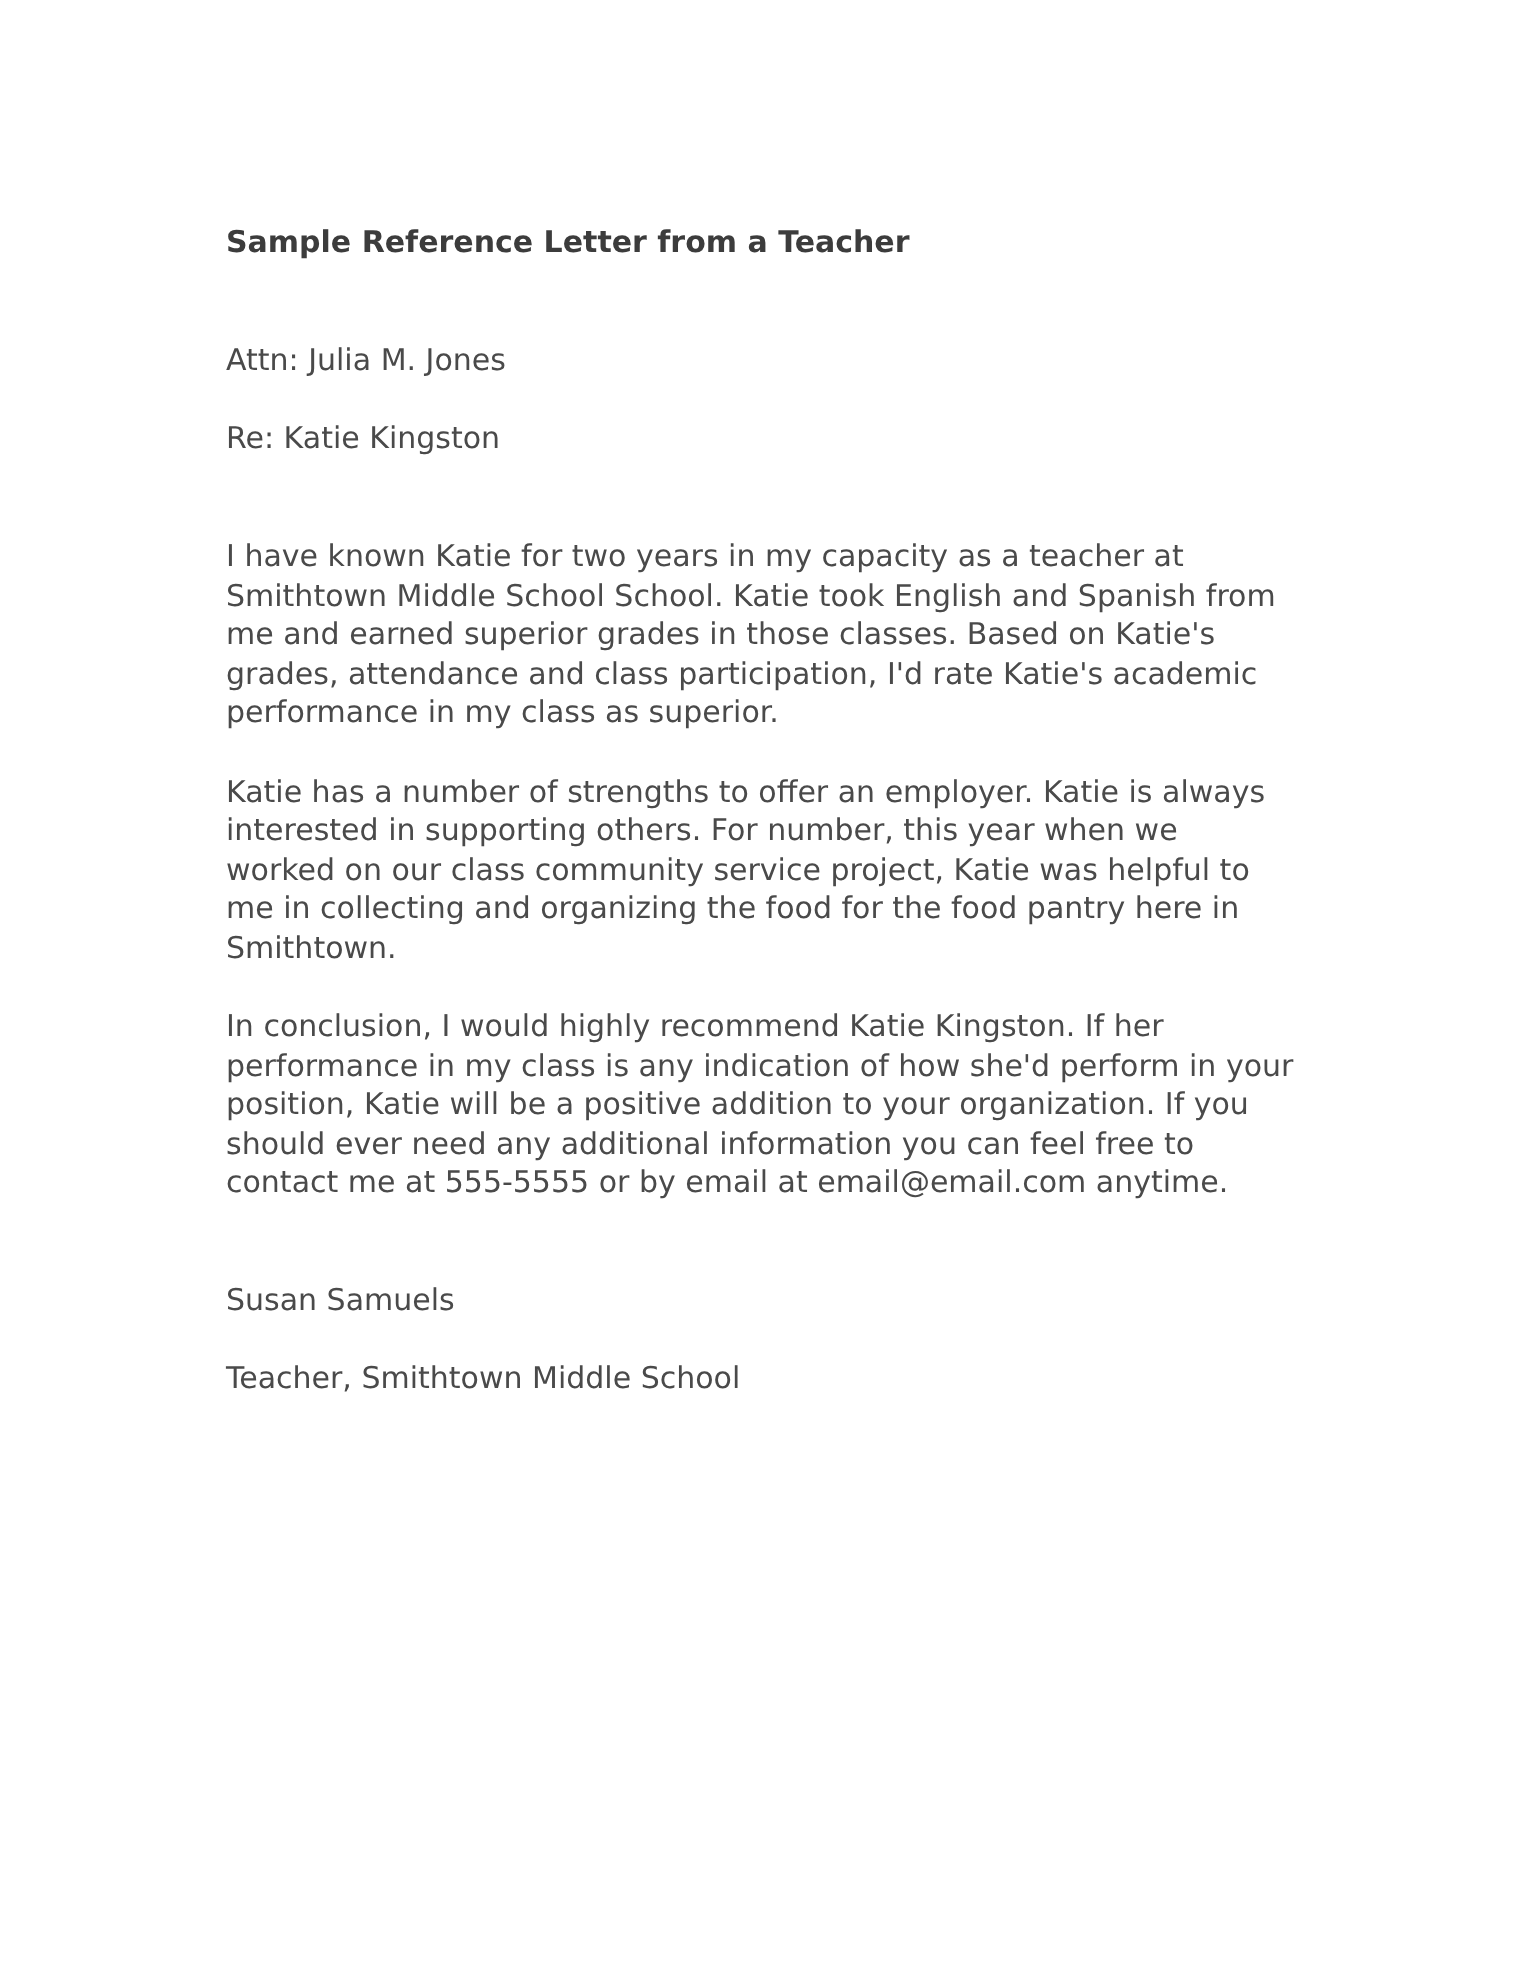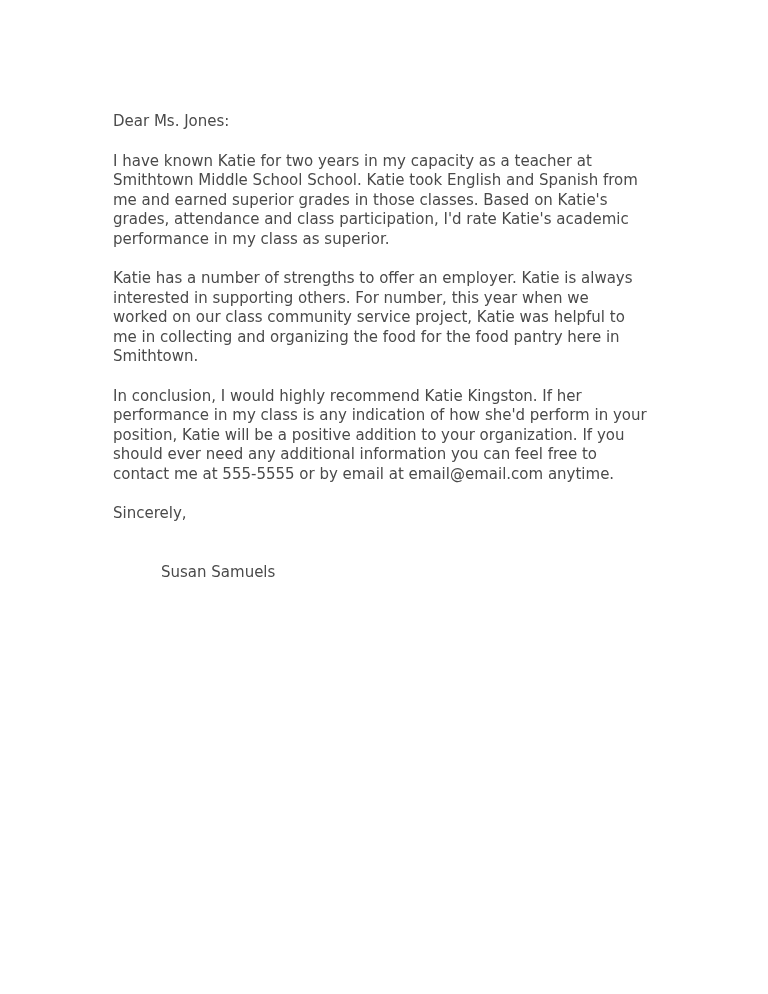--- a/index.html
+++ b/index.html
@@ -32,55 +32,58 @@
     color: #3c3c3c;
     margin: 0 0 20px 0;
     line-height: 19.5px;
   }
   .block {
     margin: 0 0 20px 0;
     white-space: pre-line;
   }
   .block:last-child {
     margin-bottom: 0;
-    margin-left: 48px;
   }
   .line {
     margin: 0;
   }
 </style>
 </head>
 <body>
 
 <div class="page">
   <div class="letter">
 
+    <h1 class="letter-title">Sample Reference Letter from a Teacher</h1>
 
+    <div class="block">
+      <p class="line">Attn: Julia M. Jones</p>
+      <p class="line">Re: Katie Kingston</p>
+    </div>
 
-    <p class="block">Dear Ms. Jones:</p>
 
 
     <p class="block">I have known Katie for two years in my capacity as a teacher at
 Smithtown Middle School School. Katie took English and Spanish from
 me and earned superior grades in those classes. Based on Katie's
 grades, attendance and class participation, I'd rate Katie's academic
 performance in my class as superior.</p>
 
     <p class="block">Katie has a number of strengths to offer an employer. Katie is always
 interested in supporting others. For number, this year when we
 worked on our class community service project, Katie was helpful to
 me in collecting and organizing the food for the food pantry here in
 Smithtown.</p>
 
     <p class="block">In conclusion, I would highly recommend Katie Kingston. If her
 performance in my class is any indication of how she'd perform in your
 position, Katie will be a positive addition to your organization. If you
 should ever need any additional information you can feel free to
 contact me at 555-5555 or by email at email@email.com anytime.</p>
 
-    <p class="block">Sincerely,</p>
 
     <div class="block">
       <p class="line">Susan Samuels</p>
+      <p class="line">Teacher, Smithtown Middle School</p>
     </div>
 
   </div>
 </div>
 
 </body></html>

